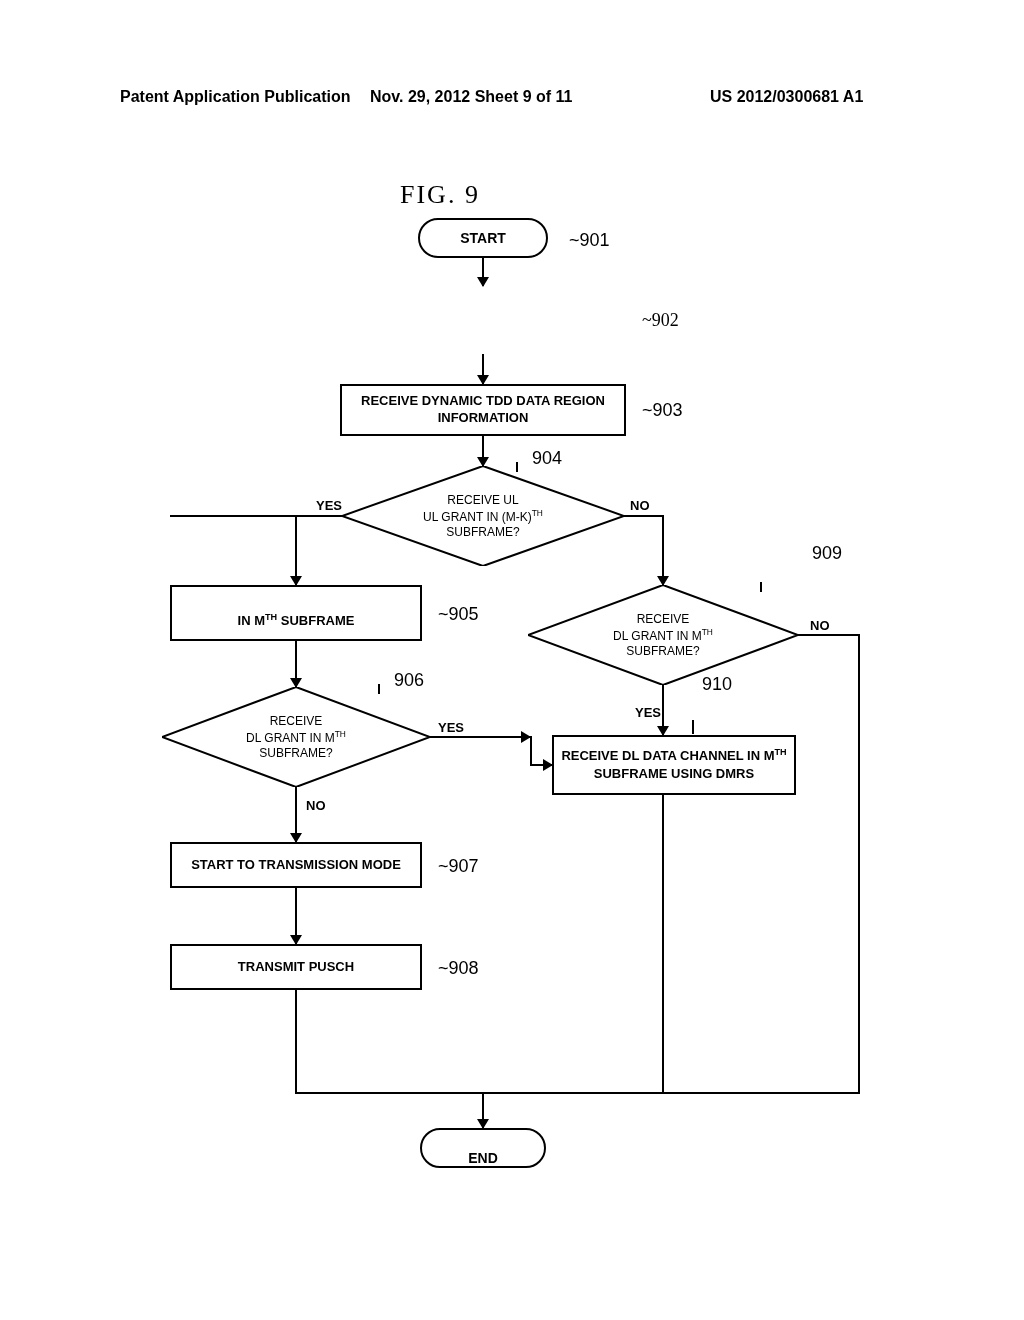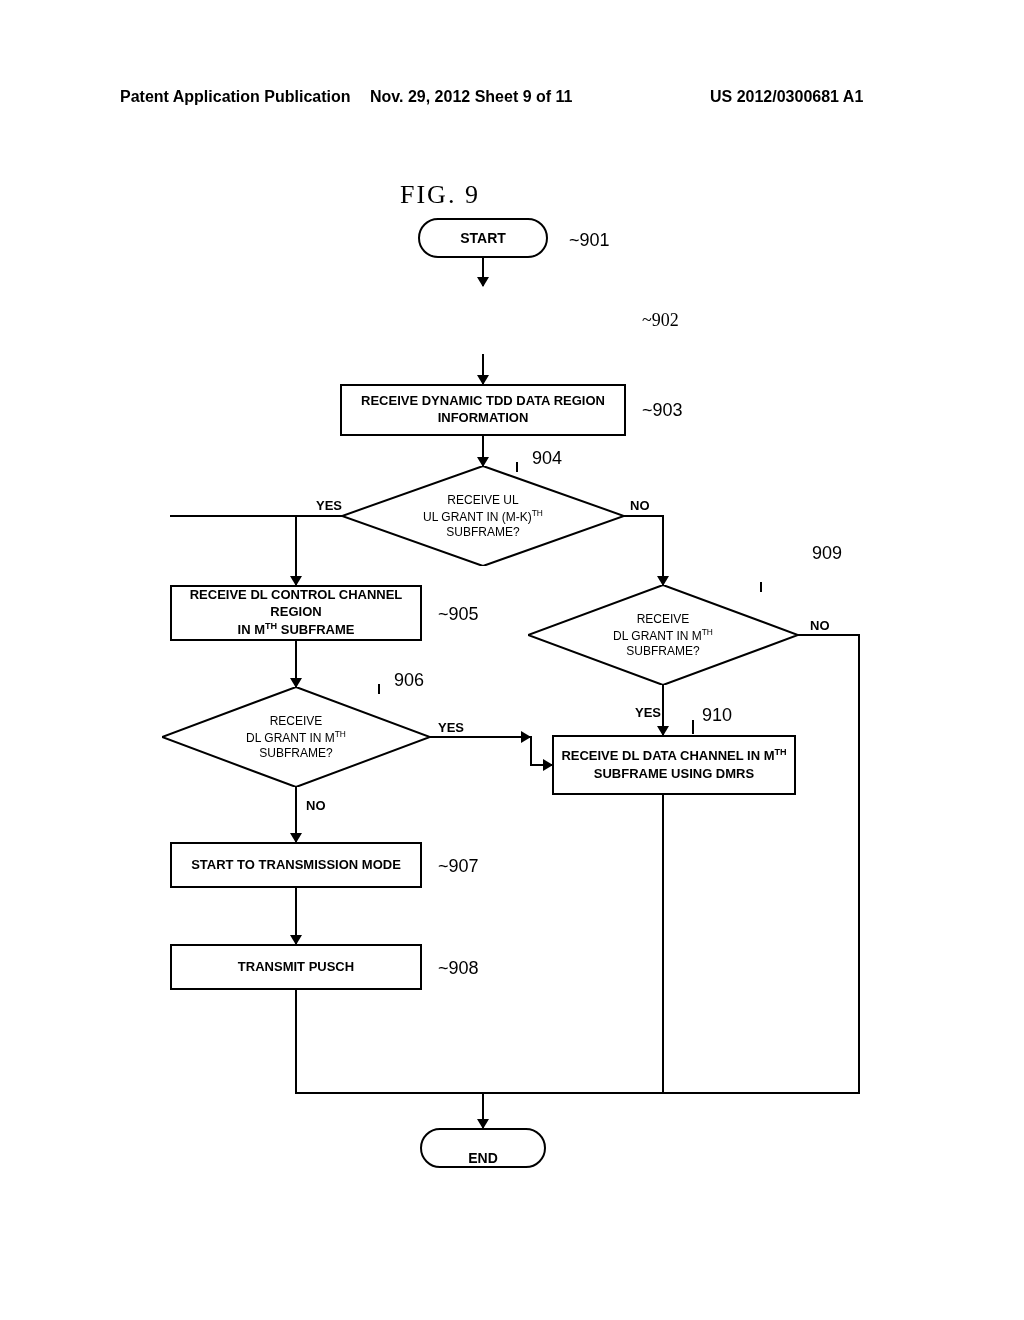--- a/index.html
+++ b/index.html
@@ -166,21 +166,21 @@
   <span class="yn" style="left:316px; top:348px;">YES</span>
   <div class="line hline" style="left:170px; top:365px; width:172px;"></div>
   <div class="line vline arrow-down" style="left:295px; top:365px; height:70px;"></div>
 
   <span class="yn" style="left:630px; top:348px;">NO</span>
   <div class="line hline" style="left:624px; top:365px; width:40px;"></div>
   <div class="line vline arrow-down" style="left:662px; top:365px; height:70px;"></div>
 
   <div class="box" style="left:170px; top:435px; width:252px; height:56px;">
     <span>
-      <span>RECEIVE DL CONTROL CHANNEL REGION</span><br>
+      <br>
       <span>IN M</span><sup>TH</sup><span> SUBFRAME</span>
     </span>
   </div>
   <span class="lbl refcurve" style="left:438px; top:454px;">~<span>905</span></span>
 
   <div class="diamond" style="left:528px; top:435px;">
     <svg width="270" height="100">
       <polygon points="135,0 270,50 135,100 0,50" fill="#fff" stroke="#000" stroke-width="2"></polygon>
     </svg>
     <div class="dtext" style="left:55px; top:24px; width:160px; height:52px;">
@@ -216,21 +216,21 @@
     </div>
   </div>
   <span class="lbl" style="left:394px; top:520px;">906</span>
   <div class="line vline" style="left:378px; top:534px; height:10px;"></div>
 
   <span class="yn" style="left:438px; top:570px;">YES</span>
   <div class="line hline arrow-right" style="left:430px; top:586px; width:100px;"></div>
   <div class="line vline" style="left:530px; top:586px; height:30px;"></div>
   <div class="line hline arrow-right" style="left:530px; top:614px; width:22px;"></div>
 
-  <span class="lbl" style="left:702px; top:555px;">910</span>
+  <span class="lbl" style="left:702px; top:524px;">910</span>
   <div class="line vline" style="left:692px; top:570px; height:14px;"></div>
 
   <div class="box" style="left:552px; top:585px; width:244px; height:60px;">
     <span>
       <span>RECEIVE DL DATA CHANNEL IN M</span><sup>TH</sup><br>
       <span>SUBFRAME USING DMRS</span>
     </span>
   </div>
 
   <span class="yn" style="left:306px; top:648px;">NO</span>

